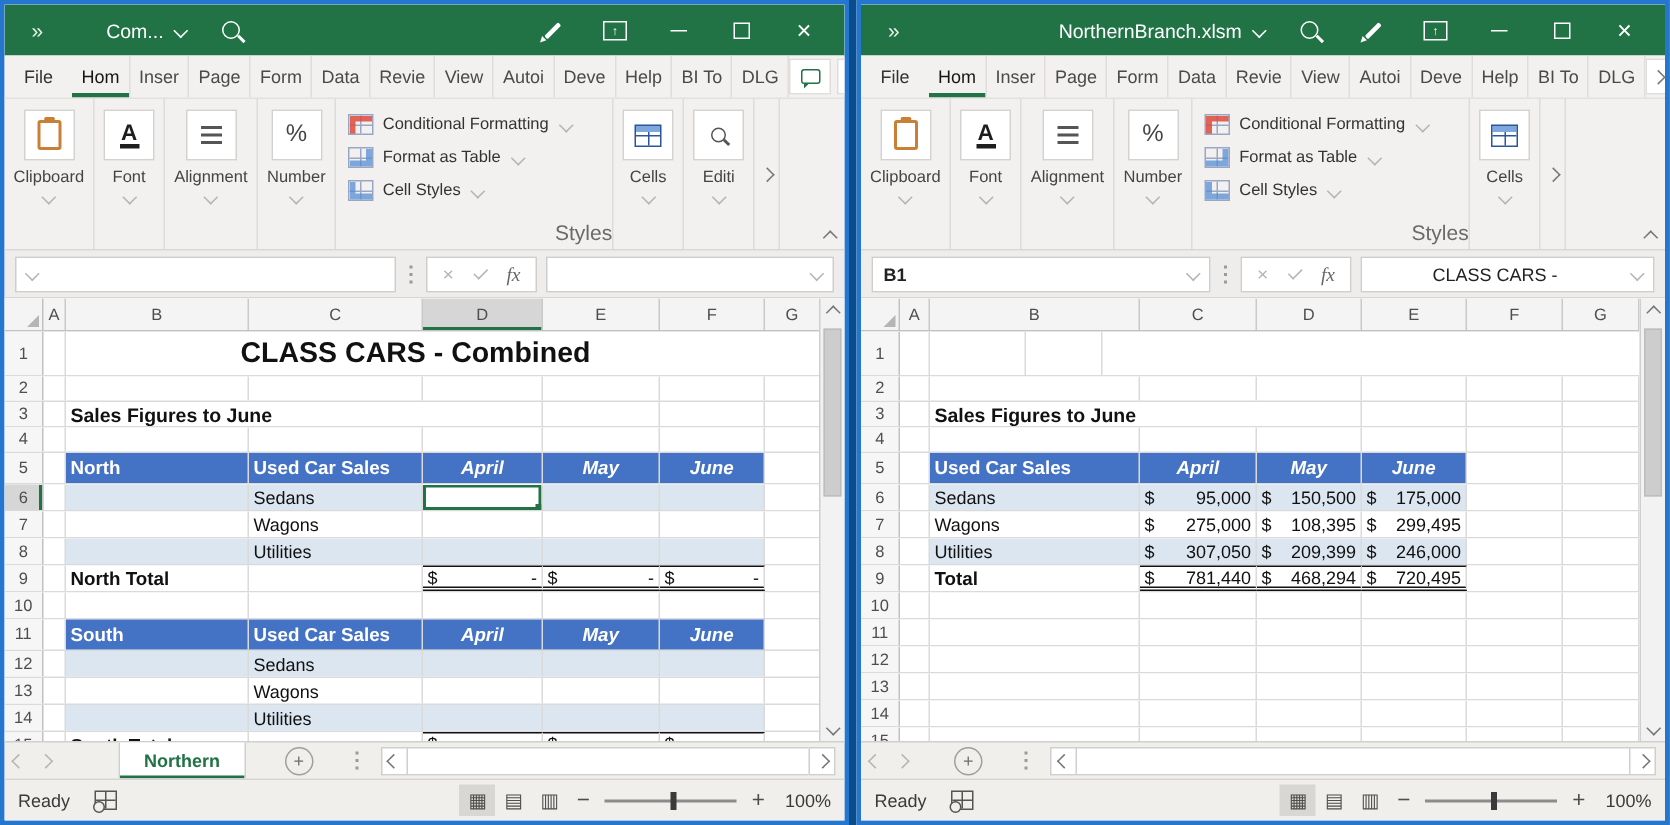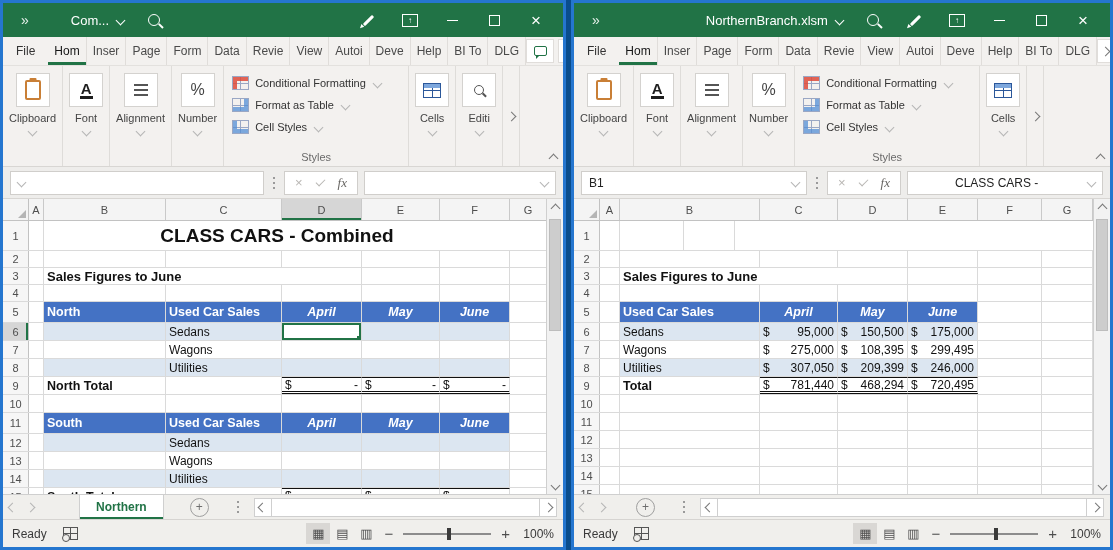--- a/index.html
+++ b/index.html
@@ -69,28 +69,28 @@
   .styles-group{position:relative;display:flex;flex-direction:column;border-right:1px solid #dedcd9;padding:6px 8px 0 8px;flex:none;}
   .srow{display:flex;align-items:center;gap:6px;height:22px;}
   .sic{width:15px;height:12px;border:1px solid #9aa7c4;flex:none;background:
     linear-gradient(#9aa7c4,#9aa7c4) 50% 0/1px 100% no-repeat,
     linear-gradient(#9aa7c4,#9aa7c4) 0 50%/100% 1px no-repeat;}
   .sic.cf{box-shadow:inset 4px 4px 0 rgba(221,74,58,.85);}
   .sic.ft{box-shadow:inset -4px -4px 0 rgba(83,141,213,.75);}
   .sic.cs{box-shadow:inset 4px -4px 0 rgba(83,141,213,.75);}
   .slabel{font-size:11px;color:#333;white-space:nowrap;}
   .scaret{margin-left:2px;}
-  .gcaption{position:absolute;bottom:3px;left:0;right:0;text-align:center;font-size:11px;color:#6a6a6a;}
+  .gcaption{position:absolute;bottom:3px;left:0;right:0;text-align:right;font-size:14px;color:#6a6a6a;}
   .ribbon-ovf{display:flex;align-items:center;justify-content:center;width:16px;flex:none;border-right:1px solid #dedcd9;}
   .collapse-btn{position:absolute;right:6px;bottom:4px;}
 
   
   .fbar{height:31px;flex:none;background:#eeedeb;display:flex;align-items:center;padding:0 7px;gap:6px;border-bottom:1px solid #d8d6d3;}
   .namebox{height:22px;background:#fff;border:1px solid #d0cecb;display:flex;align-items:center;padding:0 7px;font-size:12px;color:#222;flex:none;}
-  .nb-l{width:238px;} .nb-r{width:210px;}
+  .nb-l{width:238px;} .nb-r{width:210px;font-weight:bold;}
   .namebox .nbtext{flex:1;}
   .vdots{width:2px;height:2px;background:#9a9a9a;box-shadow:0 -5px 0 #9a9a9a,0 5px 0 #9a9a9a;margin:0 3px;flex:none;}
   .fbtns{height:22px;background:#fff;border:1px solid #d0cecb;display:flex;align-items:center;gap:13px;padding:0 10px;flex:none;}
   .fx-x{color:#b8b6b3;font-size:13px;line-height:1;}
   .fx-x::before{content:"\00D7";}
   .fx-check{width:8px;height:4px;border-left:1.6px solid #b8b6b3;border-bottom:1.6px solid #b8b6b3;transform:rotate(-45deg);margin-top:-3px;}
   .fx-fx{font-family:"Liberation Serif",serif;font-style:italic;font-size:13px;color:#696764;}
   .fx-fx::before{content:"fx";}
   .finput{height:22px;background:#fff;border:1px solid #d0cecb;flex:1;display:flex;align-items:center;padding:0 7px;font-size:12px;color:#222;}
   .finput .ftext{flex:1;white-space:nowrap;overflow:hidden;margin-left:40px;}

